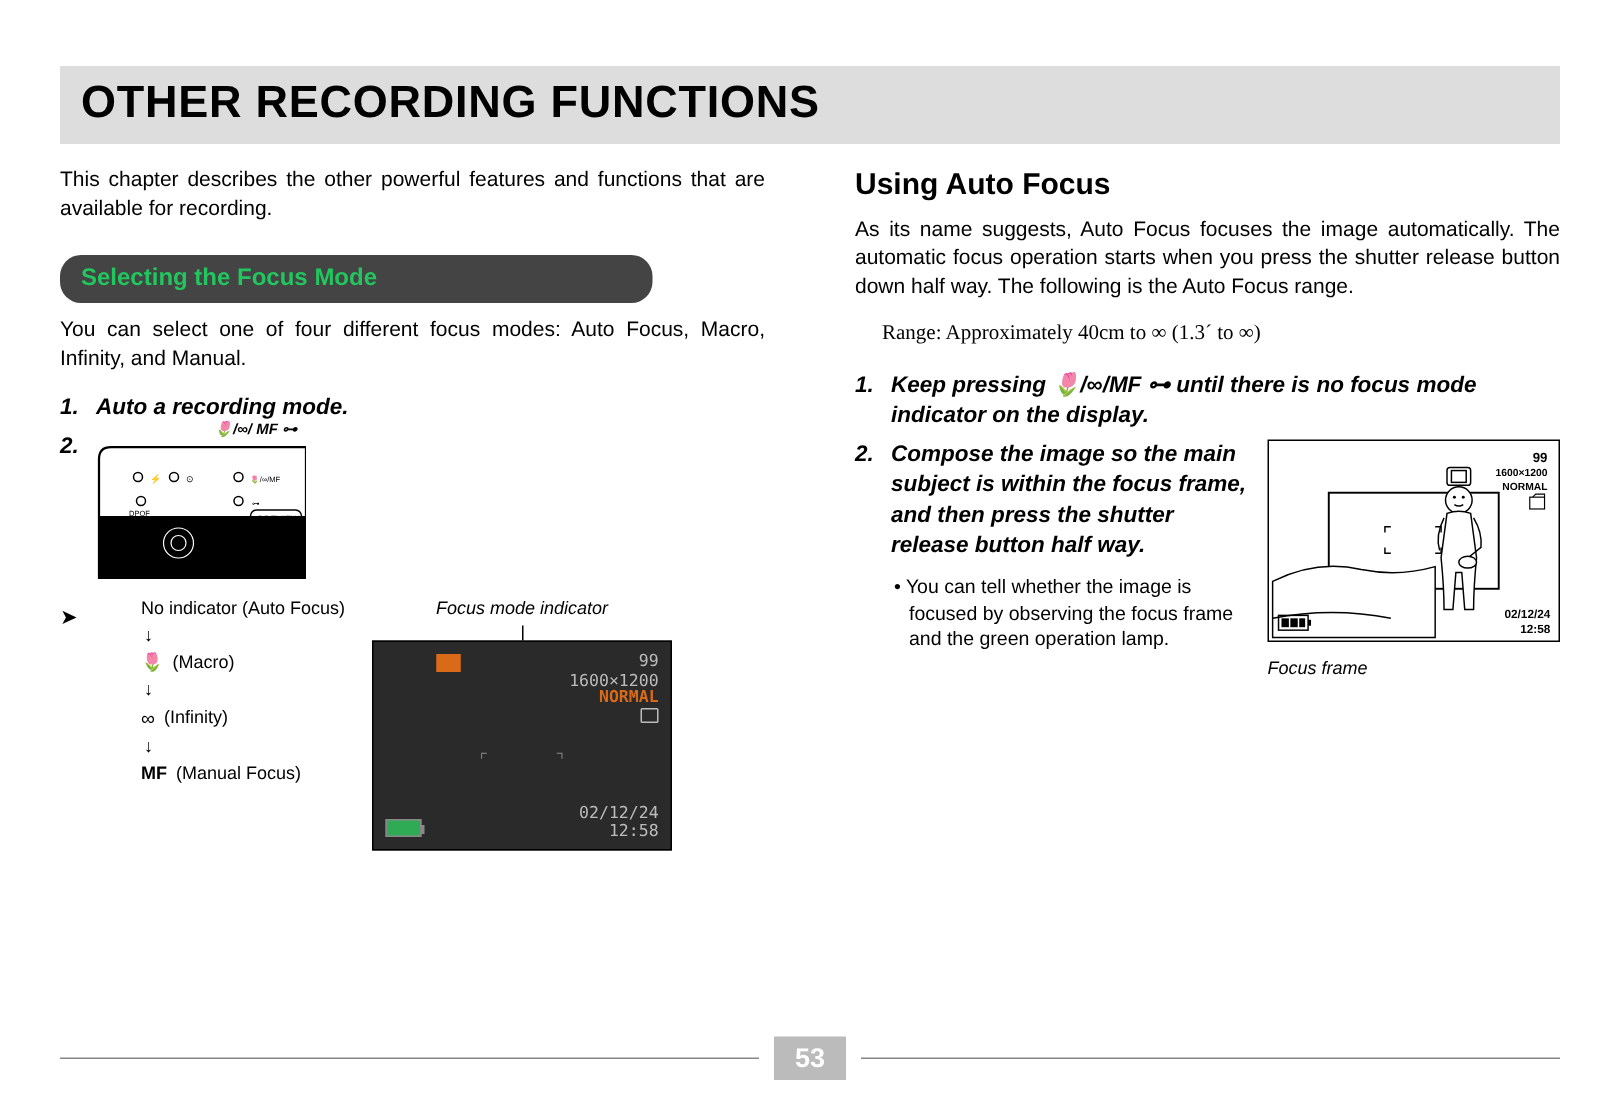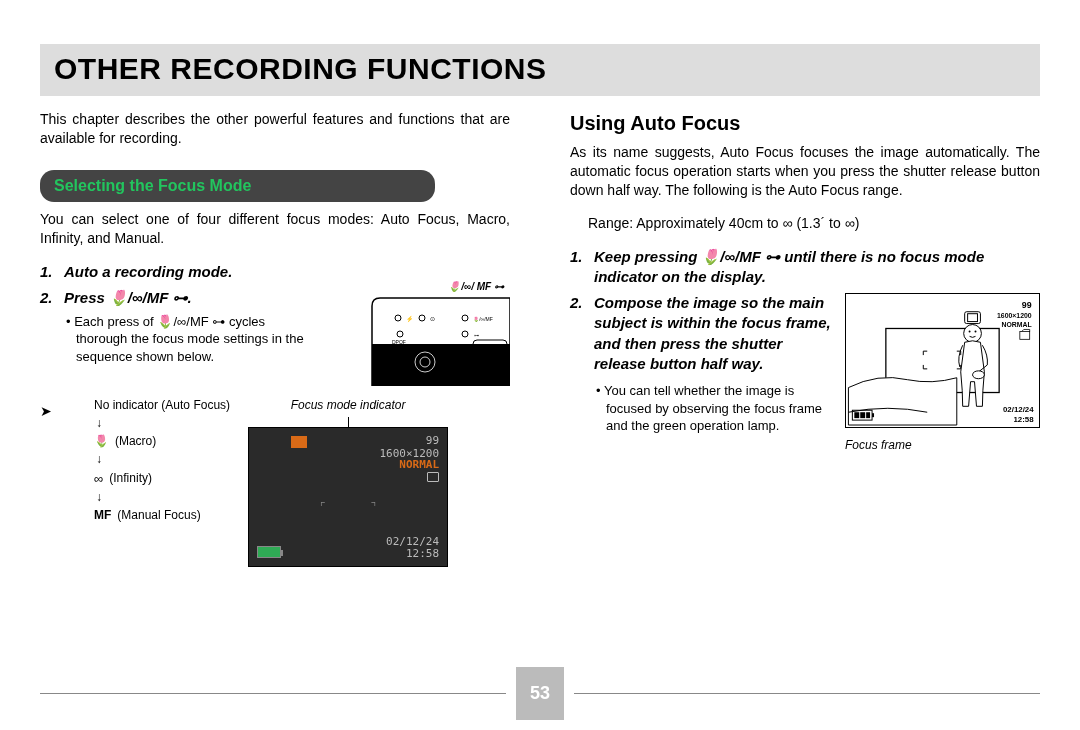--- a/index.html
+++ b/index.html
@@ -165,41 +165,41 @@
   }
   .lcd-dark .battery::after {
     content: ""; position: absolute; right: -3px; top: 3px;
     width: 3px; height: 6px; background: #888;
   }
   .lcd-dark .datetime {
     position: absolute; bottom: 6px; right: 8px; text-align: right; line-height: 1.1;
   }
 
   .h2 { font-size: 20px; font-weight: bold; margin-bottom: 6px; }
-  .range-line { margin: 8px 0 14px 18px; font-size: 14px; }
+  .range-line { margin: 8px 0 14px 18px; font-size: 14px; font-family: Liberation Serif, serif; }
   .step2-row { display: flex; gap: 14px; align-items: flex-start; margin-top: 4px; }
   .viewfinder {
     width: 195px;
   }
   .vf-svg {
     width: 195px; height: 135px; border: 1.5px solid #000; background: #fff;
     position: relative;
   }
   .vf-caption { font-style: italic; font-size: 12px; margin-top: 4px; }
 
   .page-num-wrap {
     position: absolute;
     bottom: 10px; left: 0; width: 100%;
     display: flex; align-items: center; gap: 10px;
     padding: 0 40px;
   }
   .hr { flex: 1; height: 1px; background: #888; }
   .page-num {
     background: #bbb; color: #fff; font-weight: bold;
-    padding: 16px 14px; font-size: 18px;
+    padding: 4px 14px; font-size: 18px;
   }
   .icon { font-family: Arial, sans-serif; text-align: right; }
   .infty { font-size: 13px; }
 </style>
 </head>
 <body>
 
 <div class="page">
   <div class="title-bar">
     <h1>OTHER RECORDING FUNCTIONS</h1>
@@ -212,28 +212,20 @@
 
       <div class="pill">Selecting the Focus Mode</div>
       <p class="section-desc">You can select one of four different focus modes: Auto Focus, Macro, Infinity, and Manual.</p>
 
       <ol class="steps">
         <li>
           <span class="step-label">Auto a recording mode.</span>
         </li>
         <li>
           <div class="step-row">
-            <div class="step-text">
-              <div class="step-label">
-                <span>Press </span><span class="icon">🌷/∞/MF ⊶</span><span>.</span>
-              </div>
-              <div class="sub-bullet">
-                <span>Each press of </span><span class="icon">🌷/∞/MF ⊶</span><span> cycles thorough the focus mode settings in the sequence shown below.</span>
-              </div>
-            </div>
             <div class="camera-back">
               <div class="caption-small">🌷/∞/ MF ⊶</div>
               <svg class="camera-svg" viewBox="0 0 140 90">
                 <path d="M135 2 L135 10 L120 20" stroke="#000" stroke-width="1" fill="none"></path>
                 <path d="M2 10 Q2 2 10 2 L140 2 L140 90 L2 90 Z" fill="#fff" stroke="#000" stroke-width="1.5"></path>
                 <rect x="2" y="48" width="138" height="42" fill="#000"></rect>
                 <circle cx="28" cy="22" r="3" fill="none" stroke="#000"></circle>
                 <text x="36" y="25" font-size="6">⚡</text>
                 <circle cx="52" cy="22" r="3" fill="none" stroke="#000"></circle>
                 <text x="60" y="25" font-size="6">⊙</text>

